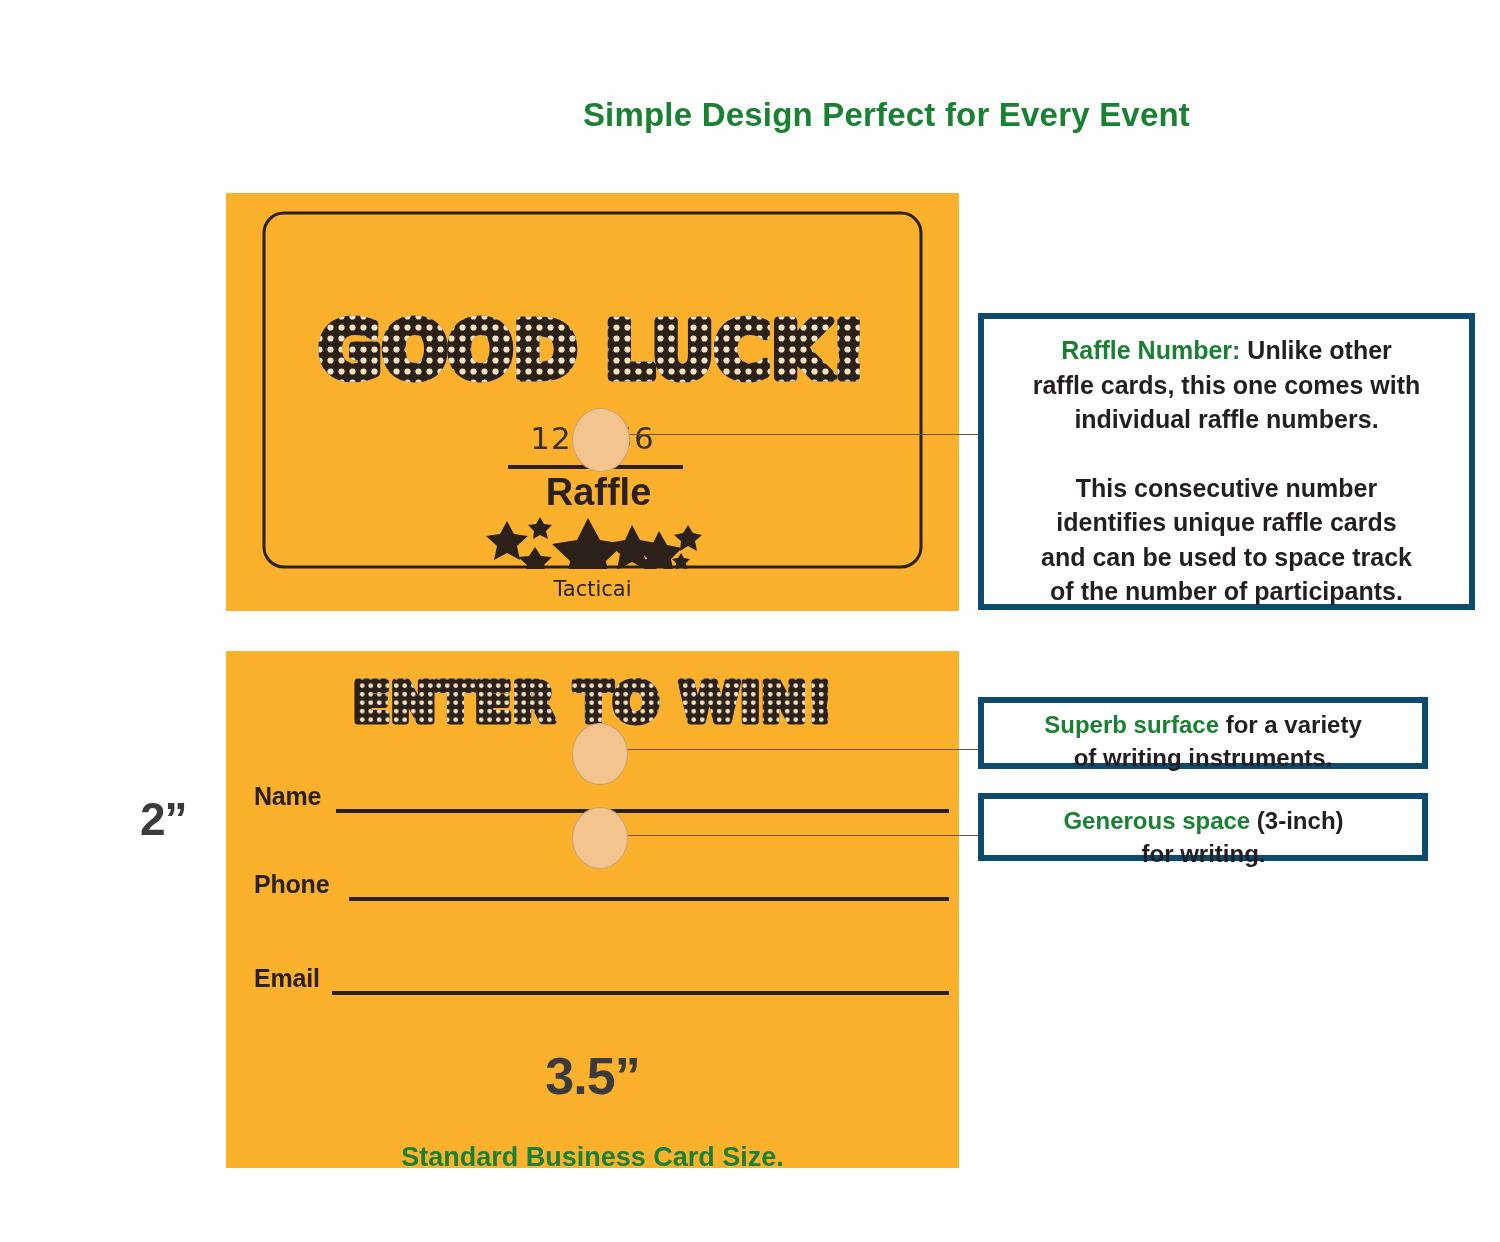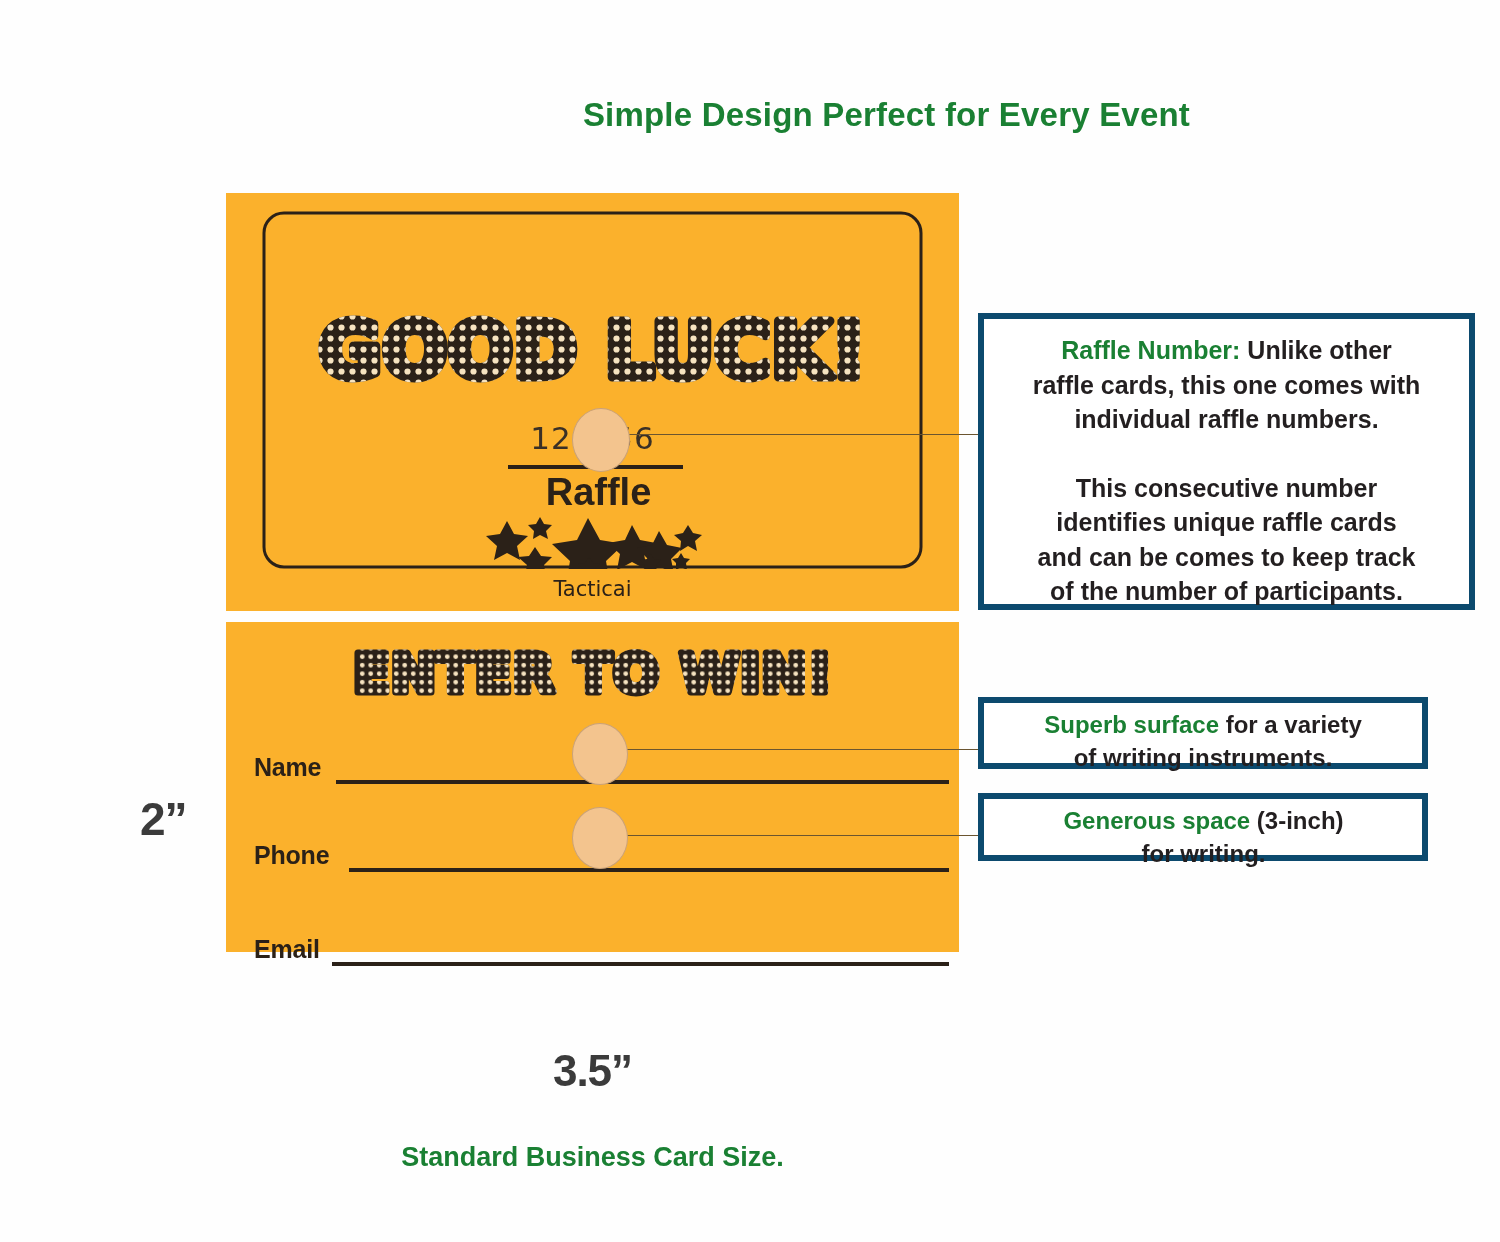--- a/index.html
+++ b/index.html
@@ -31,21 +31,21 @@
   }
 
   
   .ticket {
     position: absolute;
     left: 226px;
     width: 733px;
     background: #fbb12c;
   }
   #ticket-front { top: 193px; height: 418px; }
-  #ticket-back  { top: 622px; height: 330px; }
+  #ticket-back  { top: 651px; height: 517px; }
 
   
   .inner-frame {
     position: absolute;
     left: 36px;
     top: 18px;
     right: 36px;
     bottom: 42px;
     pointer-events: none;
   }
@@ -201,21 +201,21 @@
     font-weight: bold;
     color: #3b3b3b;
     letter-spacing: -1px;
   }
   #dim-width {
     position: absolute;
     left: 226px;
     top: 1046px;
     width: 733px;
     text-align: center;
-    font-size: 44px;
+    font-size: 52px;
     font-weight: bold;
     color: #3b3b3b;
     letter-spacing: -1px;
   }
   #footer-note {
     position: absolute;
     left: 226px;
     top: 1142px;
     width: 733px;
     text-align: center;
@@ -324,21 +324,21 @@
 
   <div class="callout" id="callout-number">
     <div>
       <span class="hl">Raffle Number:</span><span> Unlike other</span><br>
       <span>raffle cards, this one comes with</span><br>
       <span>individual raffle numbers.</span>
     </div>
     <div class="para2">
       <span>This consecutive  number</span><br>
       <span>identifies unique raffle cards</span><br>
-      <span>and can be comes to keep track</span><br>
+      <span>and can be used to space track</span><br>
       <span>of the number of participants.</span>
     </div>
   </div>
 
   <div class="callout" id="callout-surface">
     <span class="hl">Superb surface</span><span> for a variety</span><br>
     <span>of writing instruments.</span>
   </div>
 
   <div class="callout" id="callout-space">

